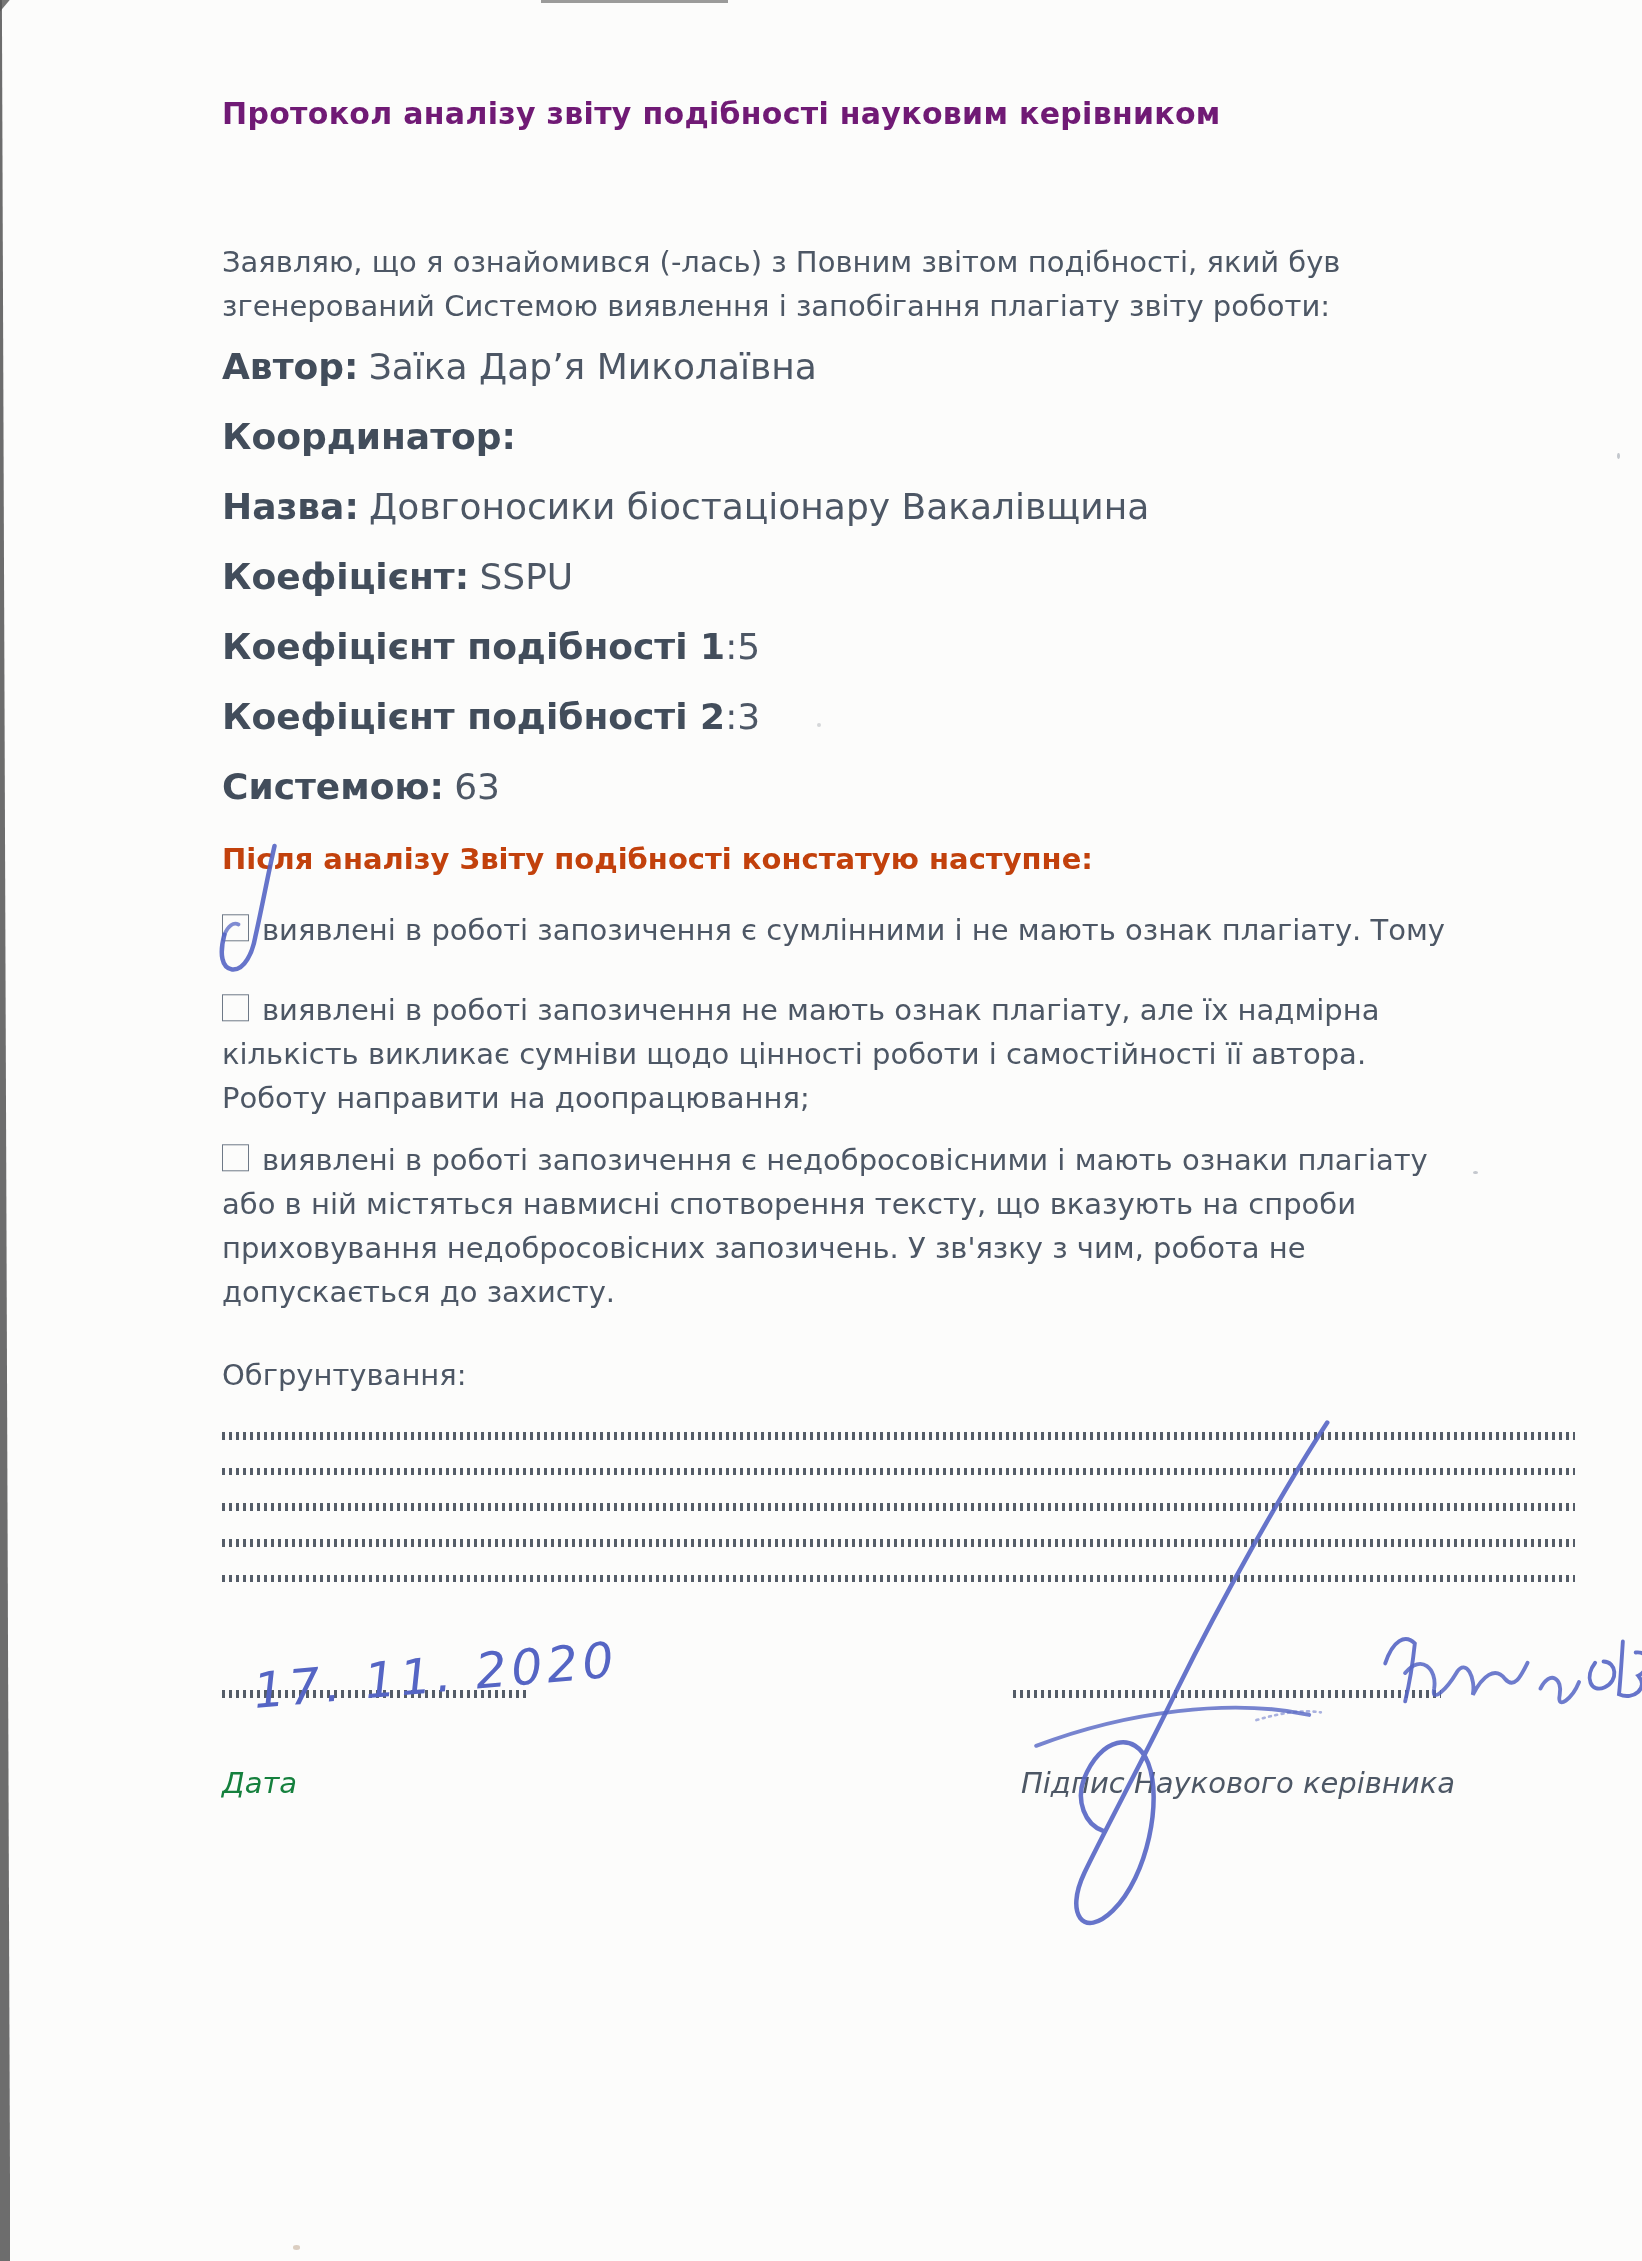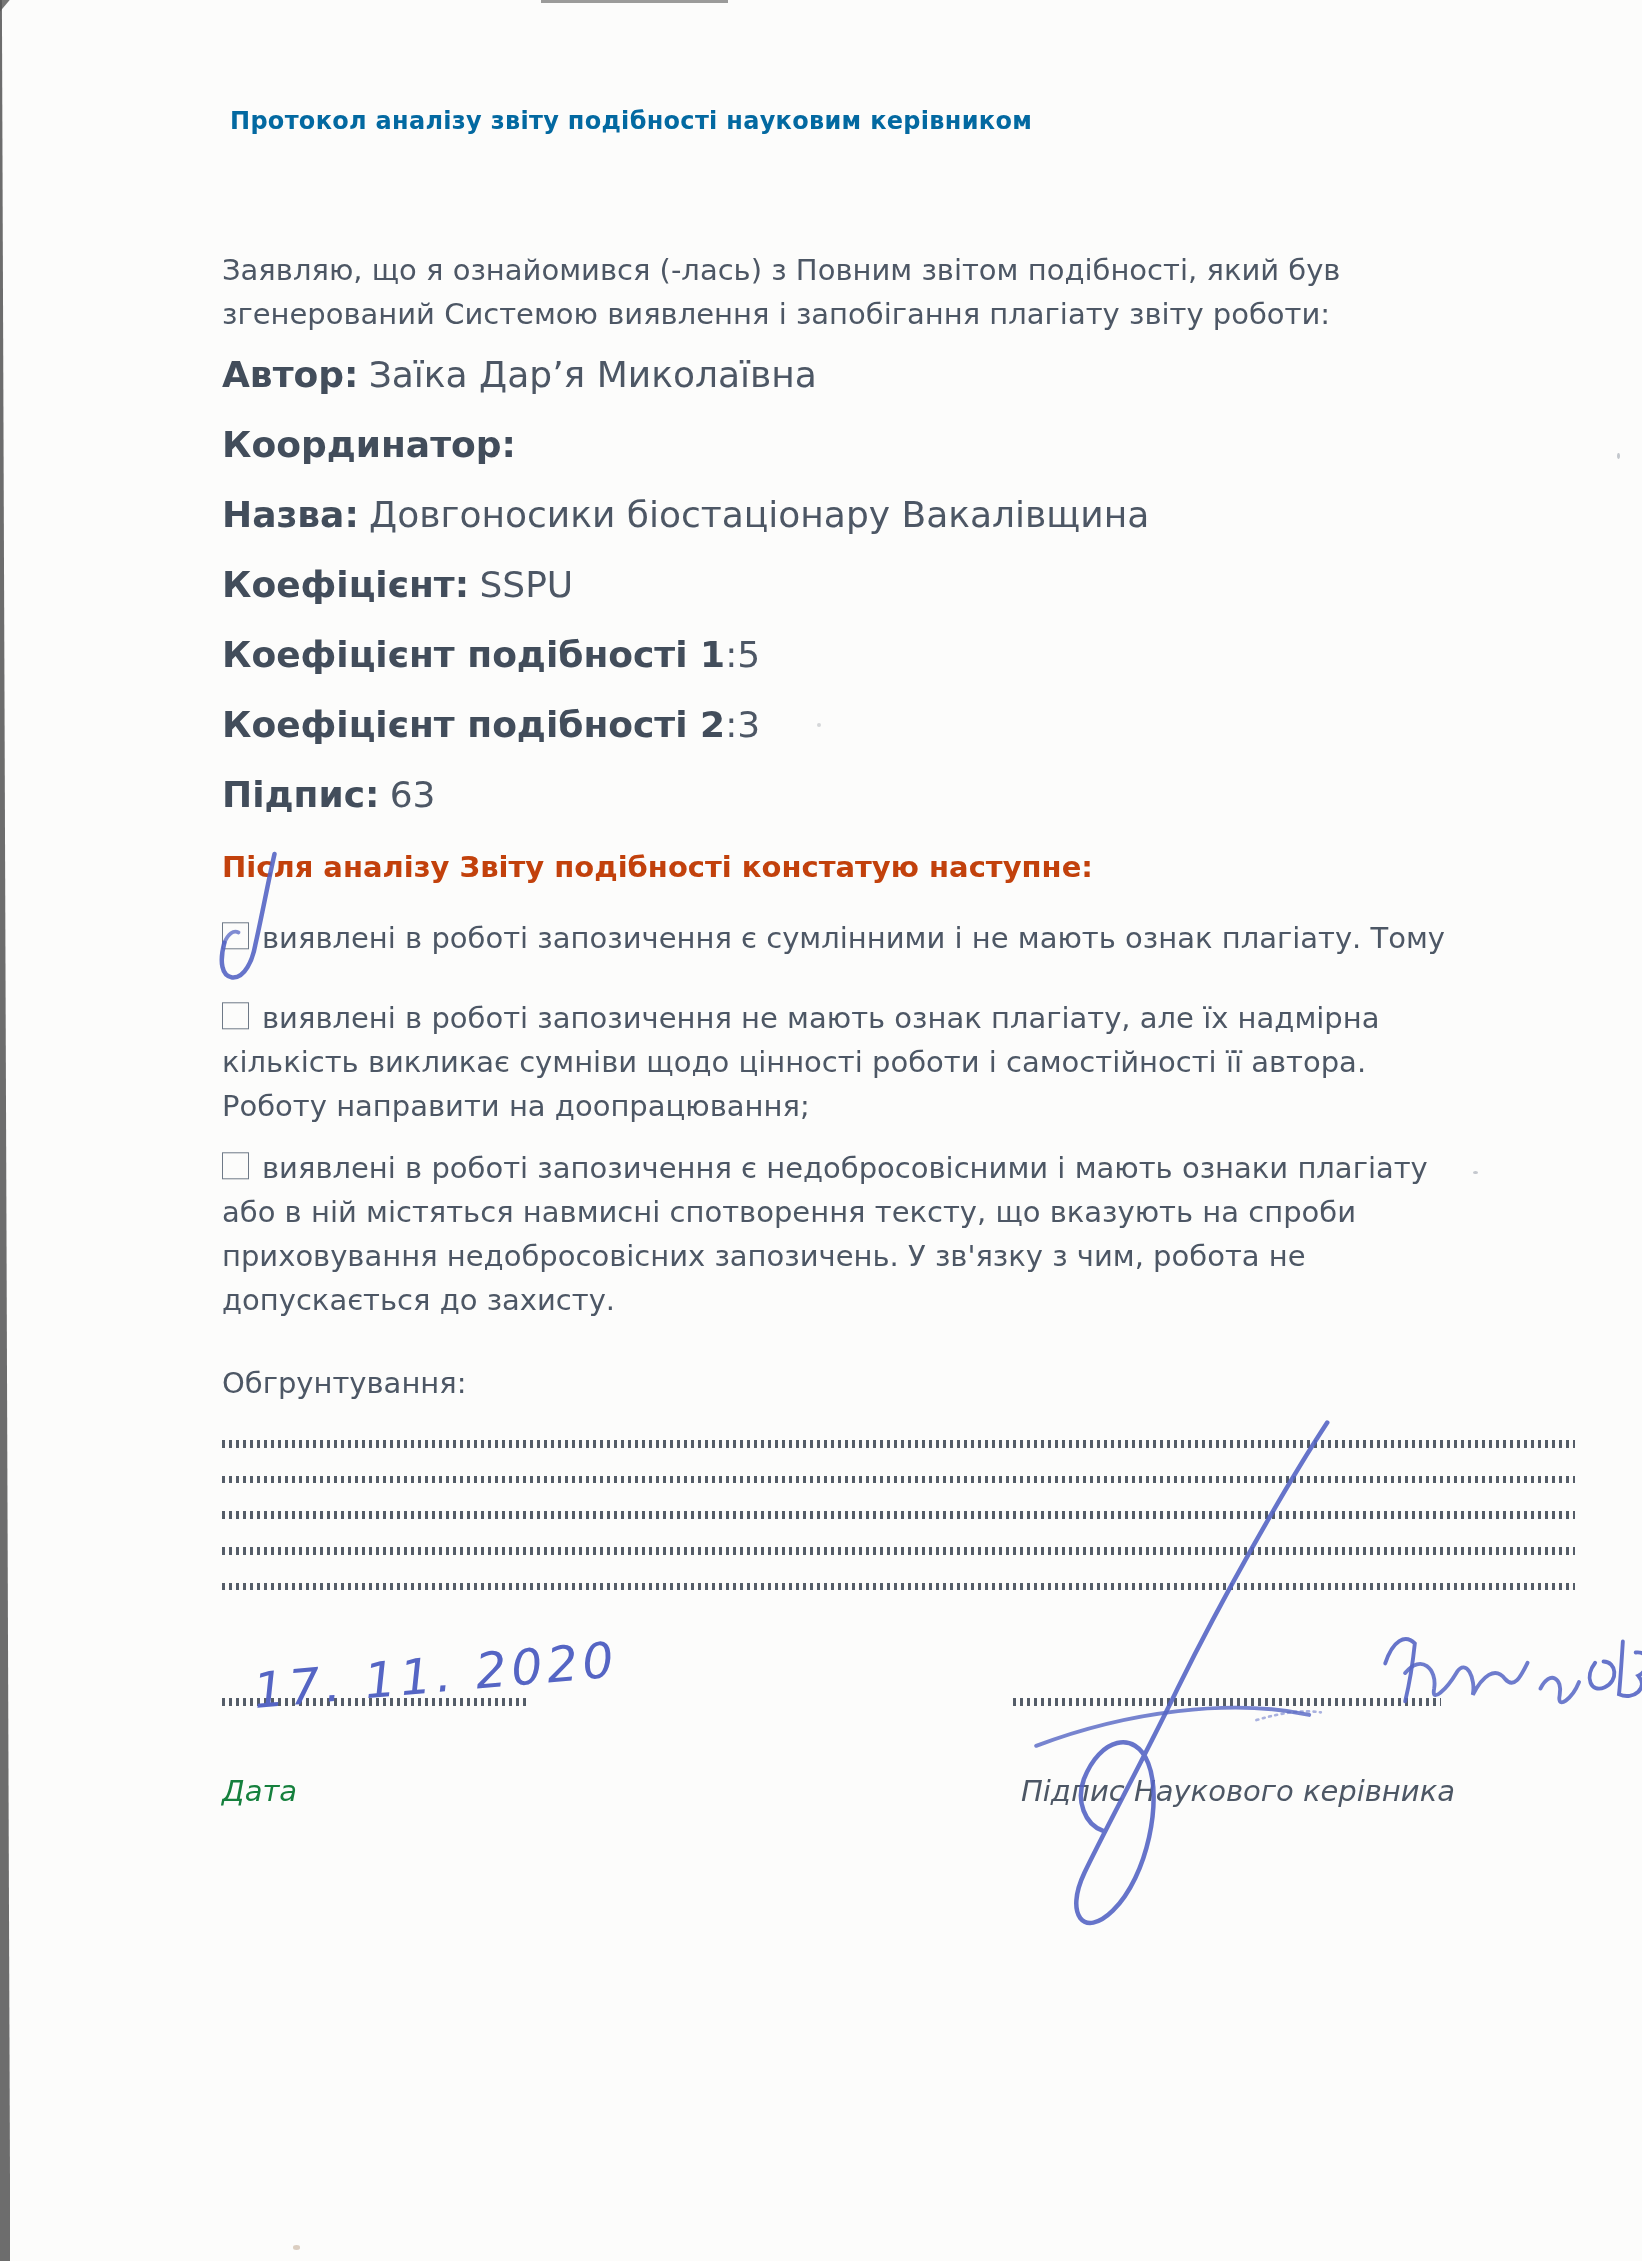--- a/index.html
+++ b/index.html
@@ -29,22 +29,22 @@
     clip-path:polygon(0 0,100% 0,0 100%);
   }
   .speck { position:absolute; border-radius:50%; }
   .speck1 { left:293px; top:2245px; width:7px; height:4.5px; background:#c9b6a2; opacity:.65; }
   .speck2 { left:817px; top:723px; width:3.9px; height:3.9px; background:#9aa0a8; opacity:.4; }
   .speck3 { left:1473px; top:1171px; width:5.2px; height:3.2px; background:#8b93a0; opacity:.5; }
   .speck4 { left:1617px; top:453px; width:2.6px; height:5.8px; background:#8b93a0; opacity:.5; }
 
   
   h1.title {
-    font-size:24px; line-height:37px; margin:8px; font-weight:700;
-    color:#0369a1; letter-spacing:0.3px;
+    font-size:30px; line-height:37px; margin:0; font-weight:700;
+    color:#701a75; letter-spacing:0.3px;
   }
   .intro { margin-top:108px; font-size:29px; }
   .line { line-height:44px; white-space:nowrap; }
   .fields { margin-top:17px; }
   .field { line-height:44px; margin-bottom:26px; font-size:36px; white-space:nowrap; }
   .field .lbl { font-weight:700; color:#424d5b; }
   .field .val { margin-left:10.3px; }
   .field.tight .val { margin-left:0; }
   .statement-heading {
     margin-top:28px; font-size:29px; line-height:44px;
@@ -125,21 +125,21 @@
     <div class="field">
       <span class="lbl">Коефіцієнт:</span><span class="val">SSPU</span>
     </div>
     <div class="field tight">
       <span class="lbl">Коефіцієнт подібності 1</span><span class="val">:5</span>
     </div>
     <div class="field tight">
       <span class="lbl">Коефіцієнт подібності 2</span><span class="val">:3</span>
     </div>
     <div class="field">
-      <span class="lbl">Підпис:</span><span class="val">63</span>
+      <span class="lbl">Системою:</span><span class="val">63</span>
     </div>
   </div>
 
   <div class="statement-heading">Після аналізу Звіту подібності констатую наступне:</div>
 
   <div class="option o1">
     <div class="line">
       <span class="checkbox">
         <svg class="checkmark" width="67" height="135" viewBox="0 0 104 210">
           <path d="M 16 150 C 8 180 12 202 28 204 C 48 206 60 176 64 154 C 74 110 84 56 94 12" fill="none" stroke="#5565c4" stroke-width="7" stroke-linecap="round" opacity="0.9"></path>

